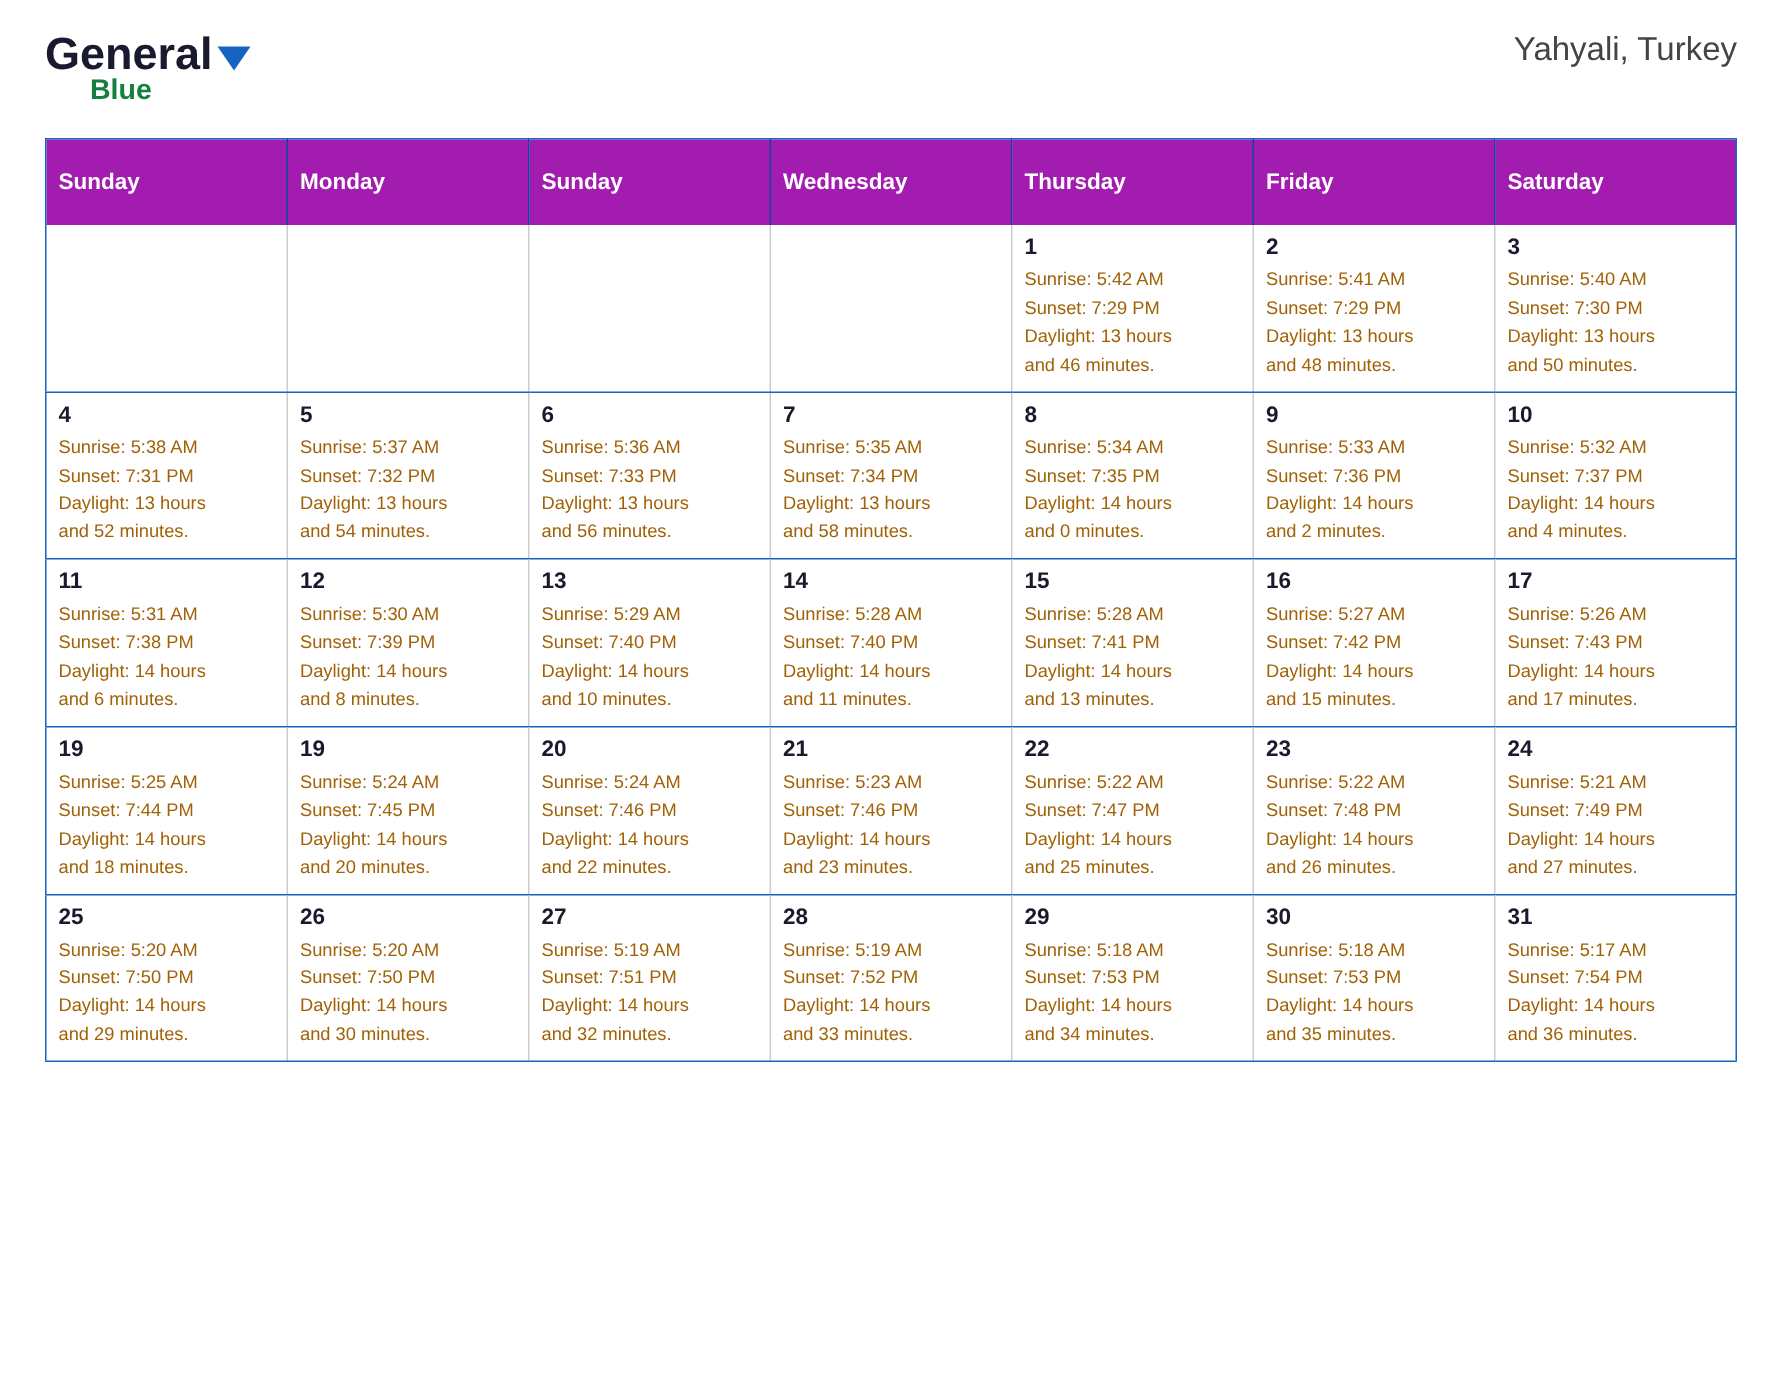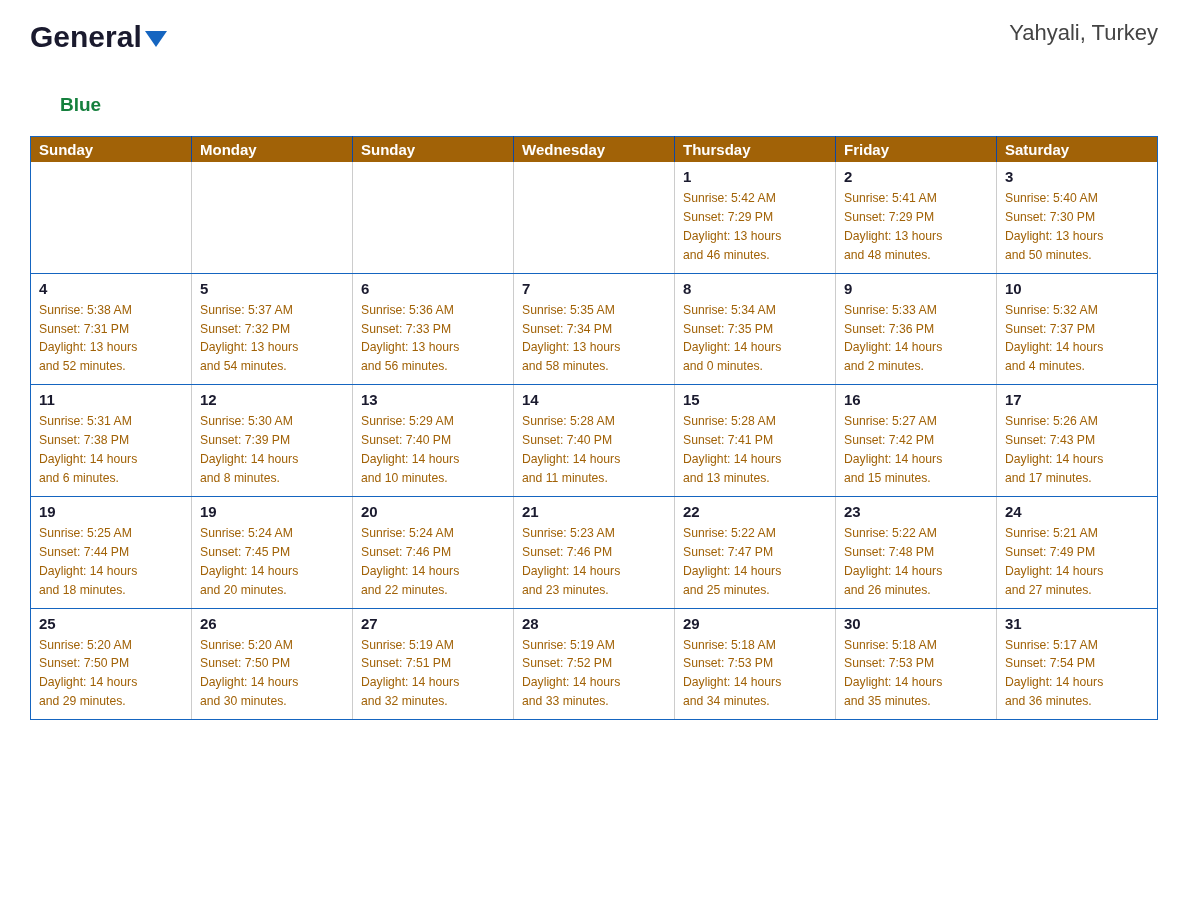--- a/index.html
+++ b/index.html
@@ -14,44 +14,43 @@
     .header {
       display: flex;
       justify-content: space-between;
       align-items: flex-start;
       margin-bottom: 20px;
     }
     .logo {
       display: flex;
       flex-direction: column;
       align-items: flex-start;
-      gap: 44px;
     }
     .title-block {
       text-align: right;
     }
     .month-title {
       font-size: 52px;
       font-weight: bold;
       color: #1a1a2e;
       line-height: 1.1;
     }
     .location {
       font-size: 22px;
       color: #444;
     }
     .calendar {
       width: 100%;
       border-collapse: collapse;
       border: 1px solid #1565c0;
     }
     .calendar thead tr th {
-      background-color: #a16207;
+      background-color: #a21caf;
       color: #fff;
-      padding: 4px 8px;
+      padding: 20px 8px;
       font-size: 15px;
       font-weight: bold;
       text-align: left;
       border-right: 1px solid #0d47a1;
     }
     .calendar thead tr th:last-child {
       border-right: none;
     }
     .calendar tbody tr td {
       vertical-align: top;

